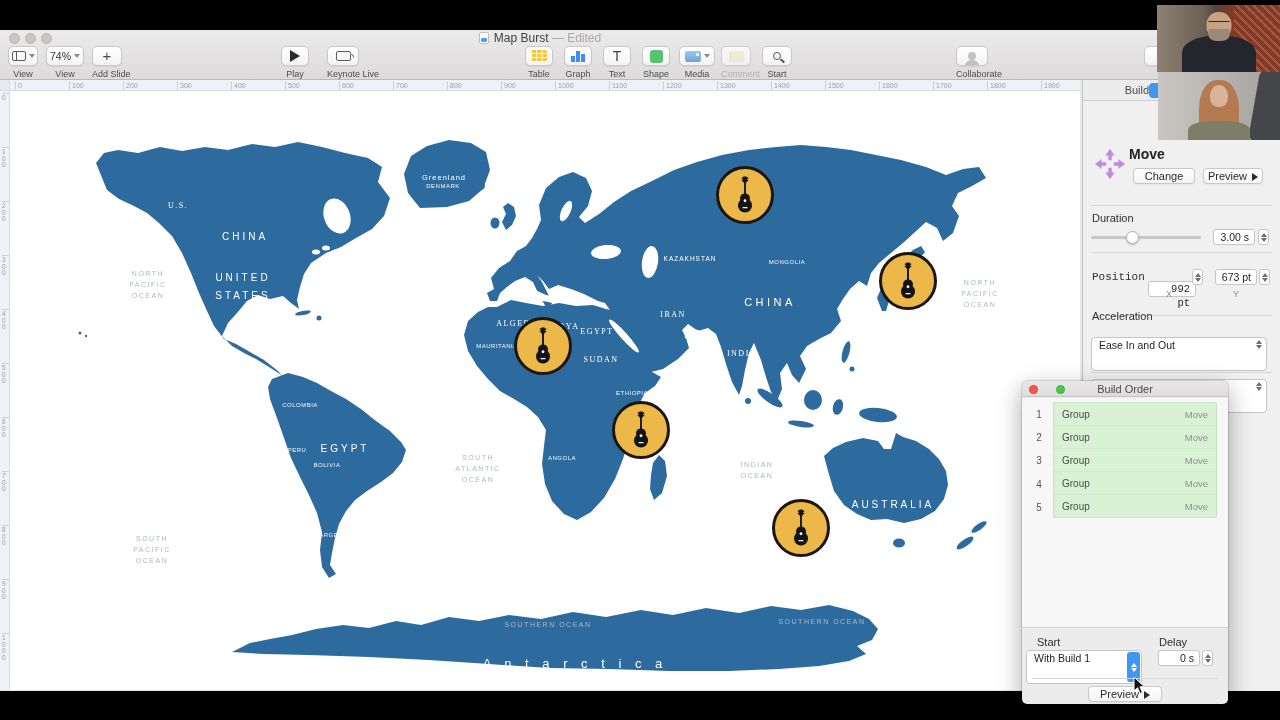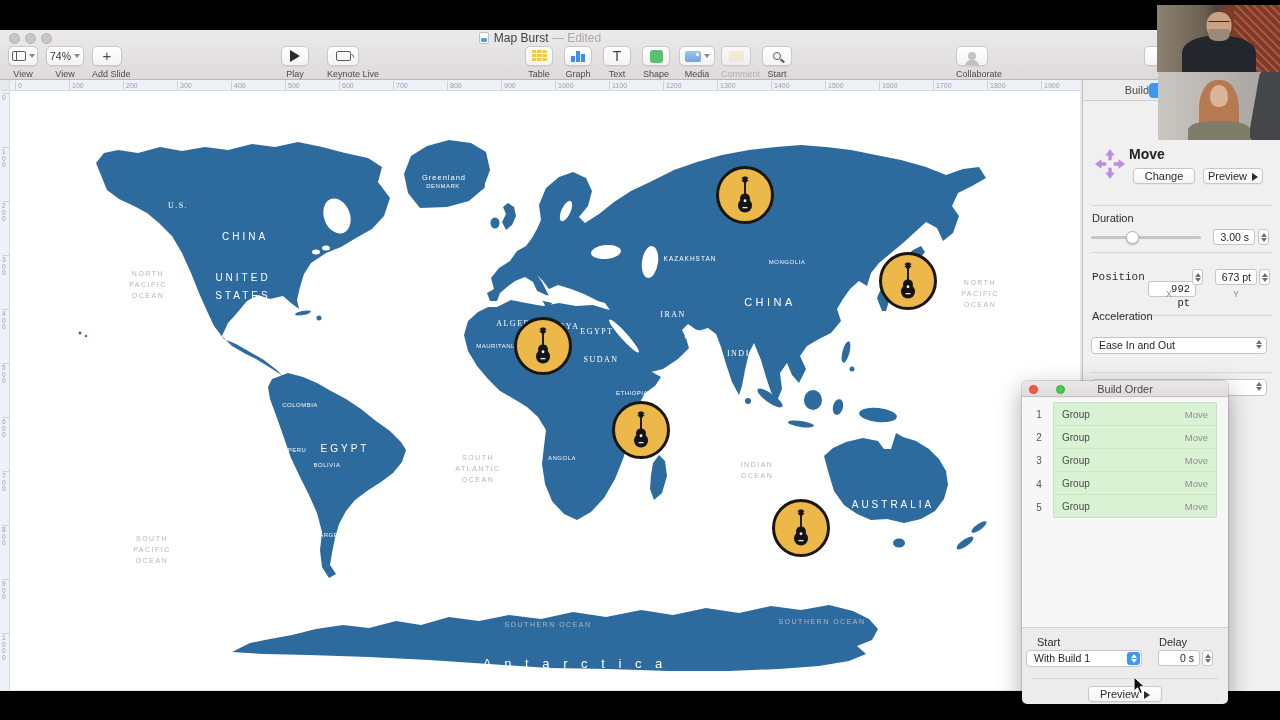--- a/index.html
+++ b/index.html
@@ -69,21 +69,21 @@
   .instab-label{position:absolute;left:0;top:4px;width:120px;text-align:center;font-size:11px;color:#4b4b4b;}
   .instab-active{position:absolute;left:66px;top:3px;width:24px;height:15px;background:var(--accent);border-radius:4px 0 0 4px;}
   .ins-divider{position:absolute;left:8px;right:8px;height:1px;background:#d8d6d6;}
   .ins-label{position:absolute;font-size:11px;color:#2e2e2e;}
   .field{position:absolute;background:#fff;border:1px solid #c6c4c4;border-radius:3px;height:16px;line-height:14px;
          font-size:10.5px;color:#1f1f1f;text-align:right;padding:0 5px;}
   .stepper{position:absolute;width:11px;height:16px;background:#fff;border:1px solid #c6c4c4;border-radius:3px;
            display:flex;flex-direction:column;align-items:center;justify-content:center;gap:1px;}
   .tri-u{width:0;height:0;border-left:3px solid transparent;border-right:3px solid transparent;border-bottom:4px solid #6e6e6e;}
   .tri-d{width:0;height:0;border-left:3px solid transparent;border-right:3px solid transparent;border-top:4px solid #6e6e6e;}
-  .popup{position:absolute;background:#fff;border:1px solid #c6c4c4;border-radius:4px;height:17px;line-height:15px;
+  .popup{position:absolute;background:#fff;border:1px solid #c6c4c4;border-radius:4px;height:34px;line-height:15px;
          font-size:10.5px;color:#1f1f1f;text-align:left;padding:0 18px 0 7px;}
   .popup .pchev{position:absolute;right:4px;top:2px;display:flex;flex-direction:column;gap:1px;}
   .bluecap{position:absolute;right:1px;top:1px;bottom:1px;width:13px;background:var(--accent);border-radius:3px;
            display:flex;flex-direction:column;align-items:center;justify-content:center;gap:1px;}
   .bluecap .tw{border-bottom-color:#fff;}  .bluecap .tw2{border-top-color:#fff;}
   .wbtn{position:absolute;background:linear-gradient(#fff,#f5f4f4);border:1px solid #c8c6c6;border-radius:4px;
         font-size:11px;color:#2a2a2a;text-align:center;height:16px;line-height:14px;box-shadow:0 1px 1px rgba(0,0,0,.05);}
   .pglyph{display:inline-block;width:0;height:0;border-top:4px solid transparent;border-bottom:4px solid transparent;
           border-left:6px solid #2a2a2a;vertical-align:-1px;margin-left:5px;}
   .slider-track{position:absolute;height:3px;background:#c7c5c5;border-radius:2px;}

